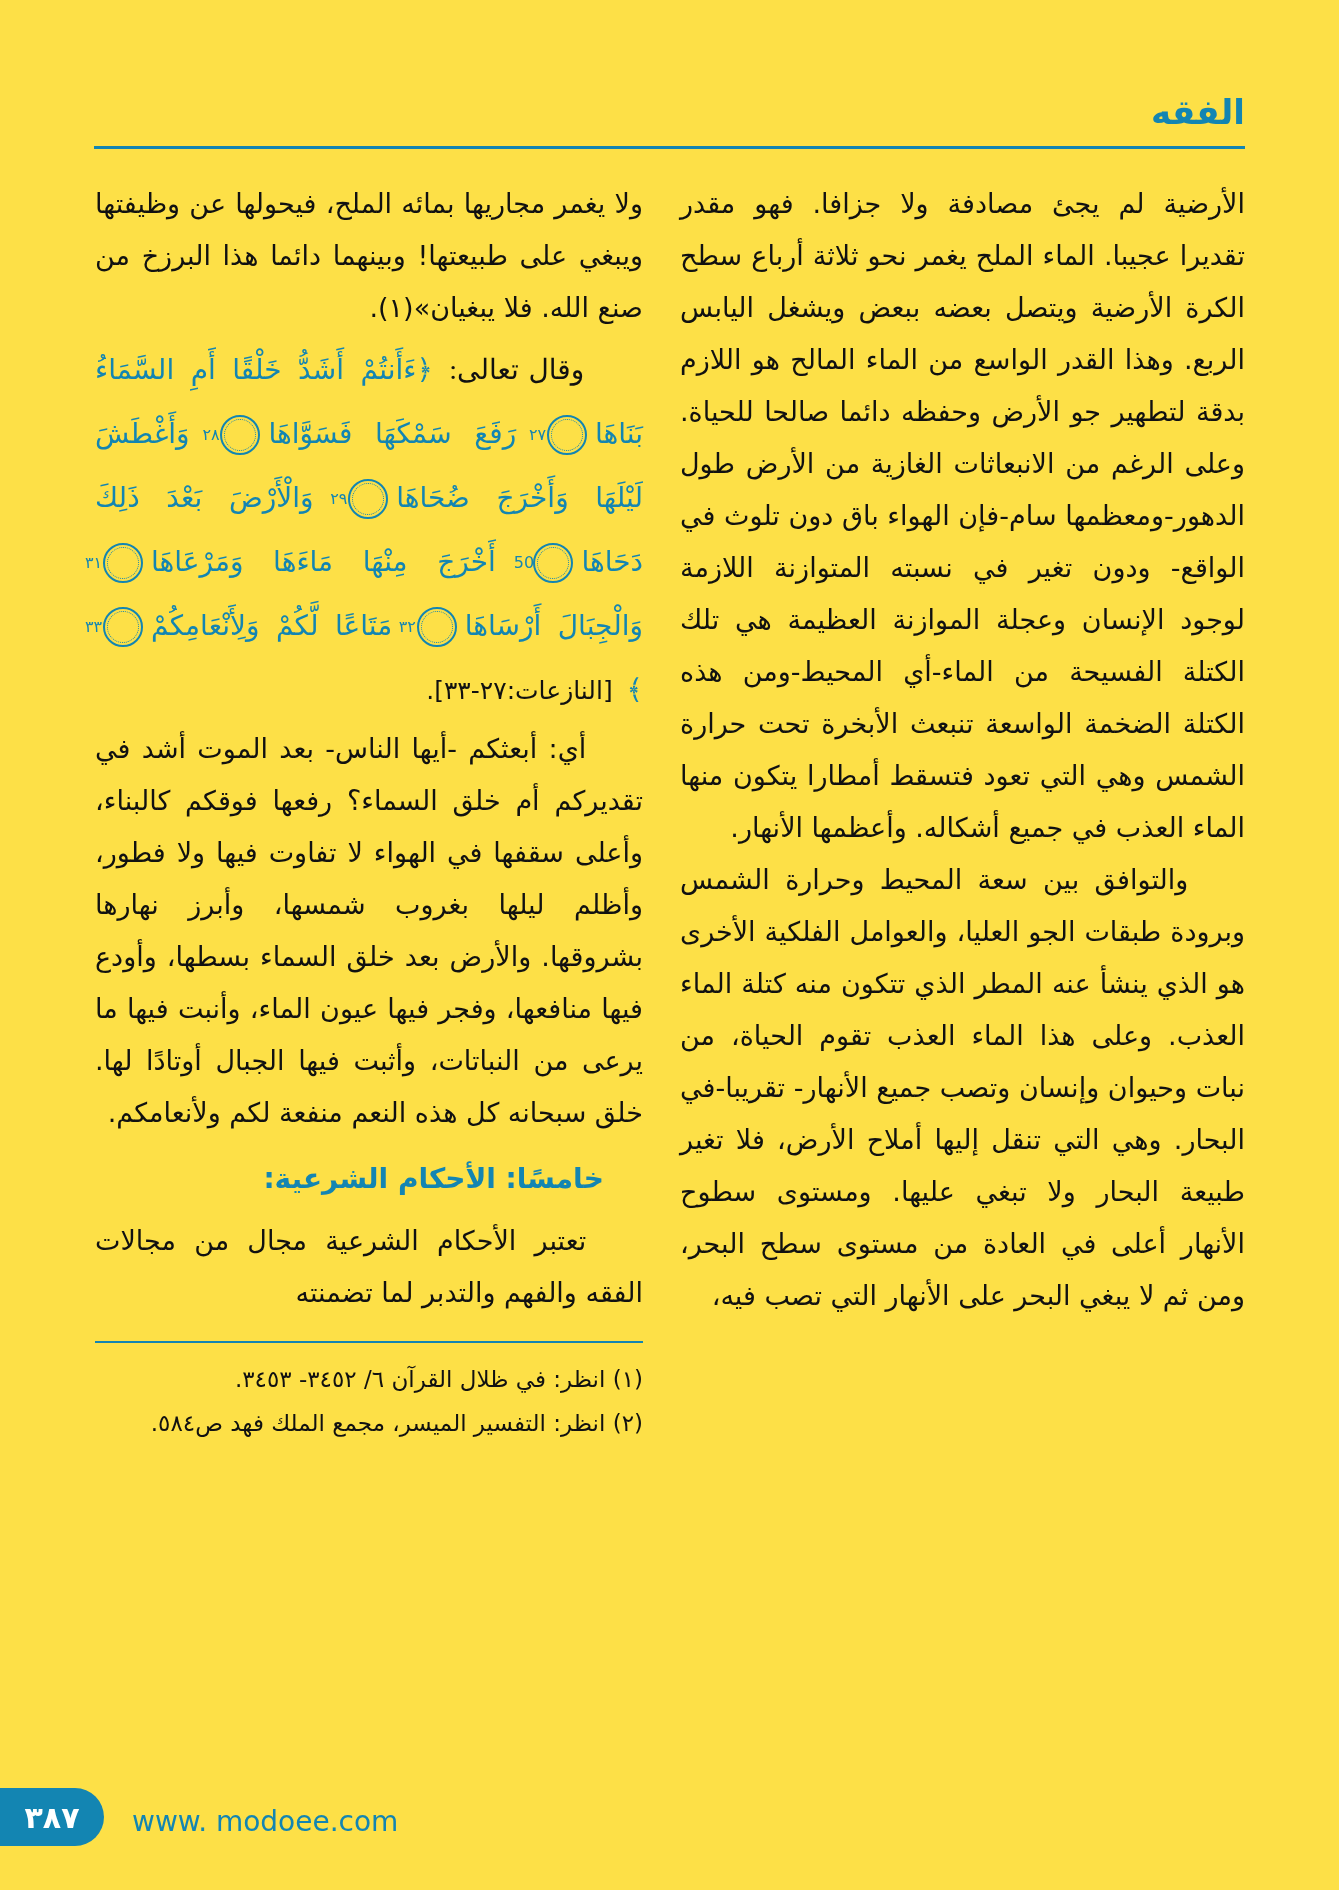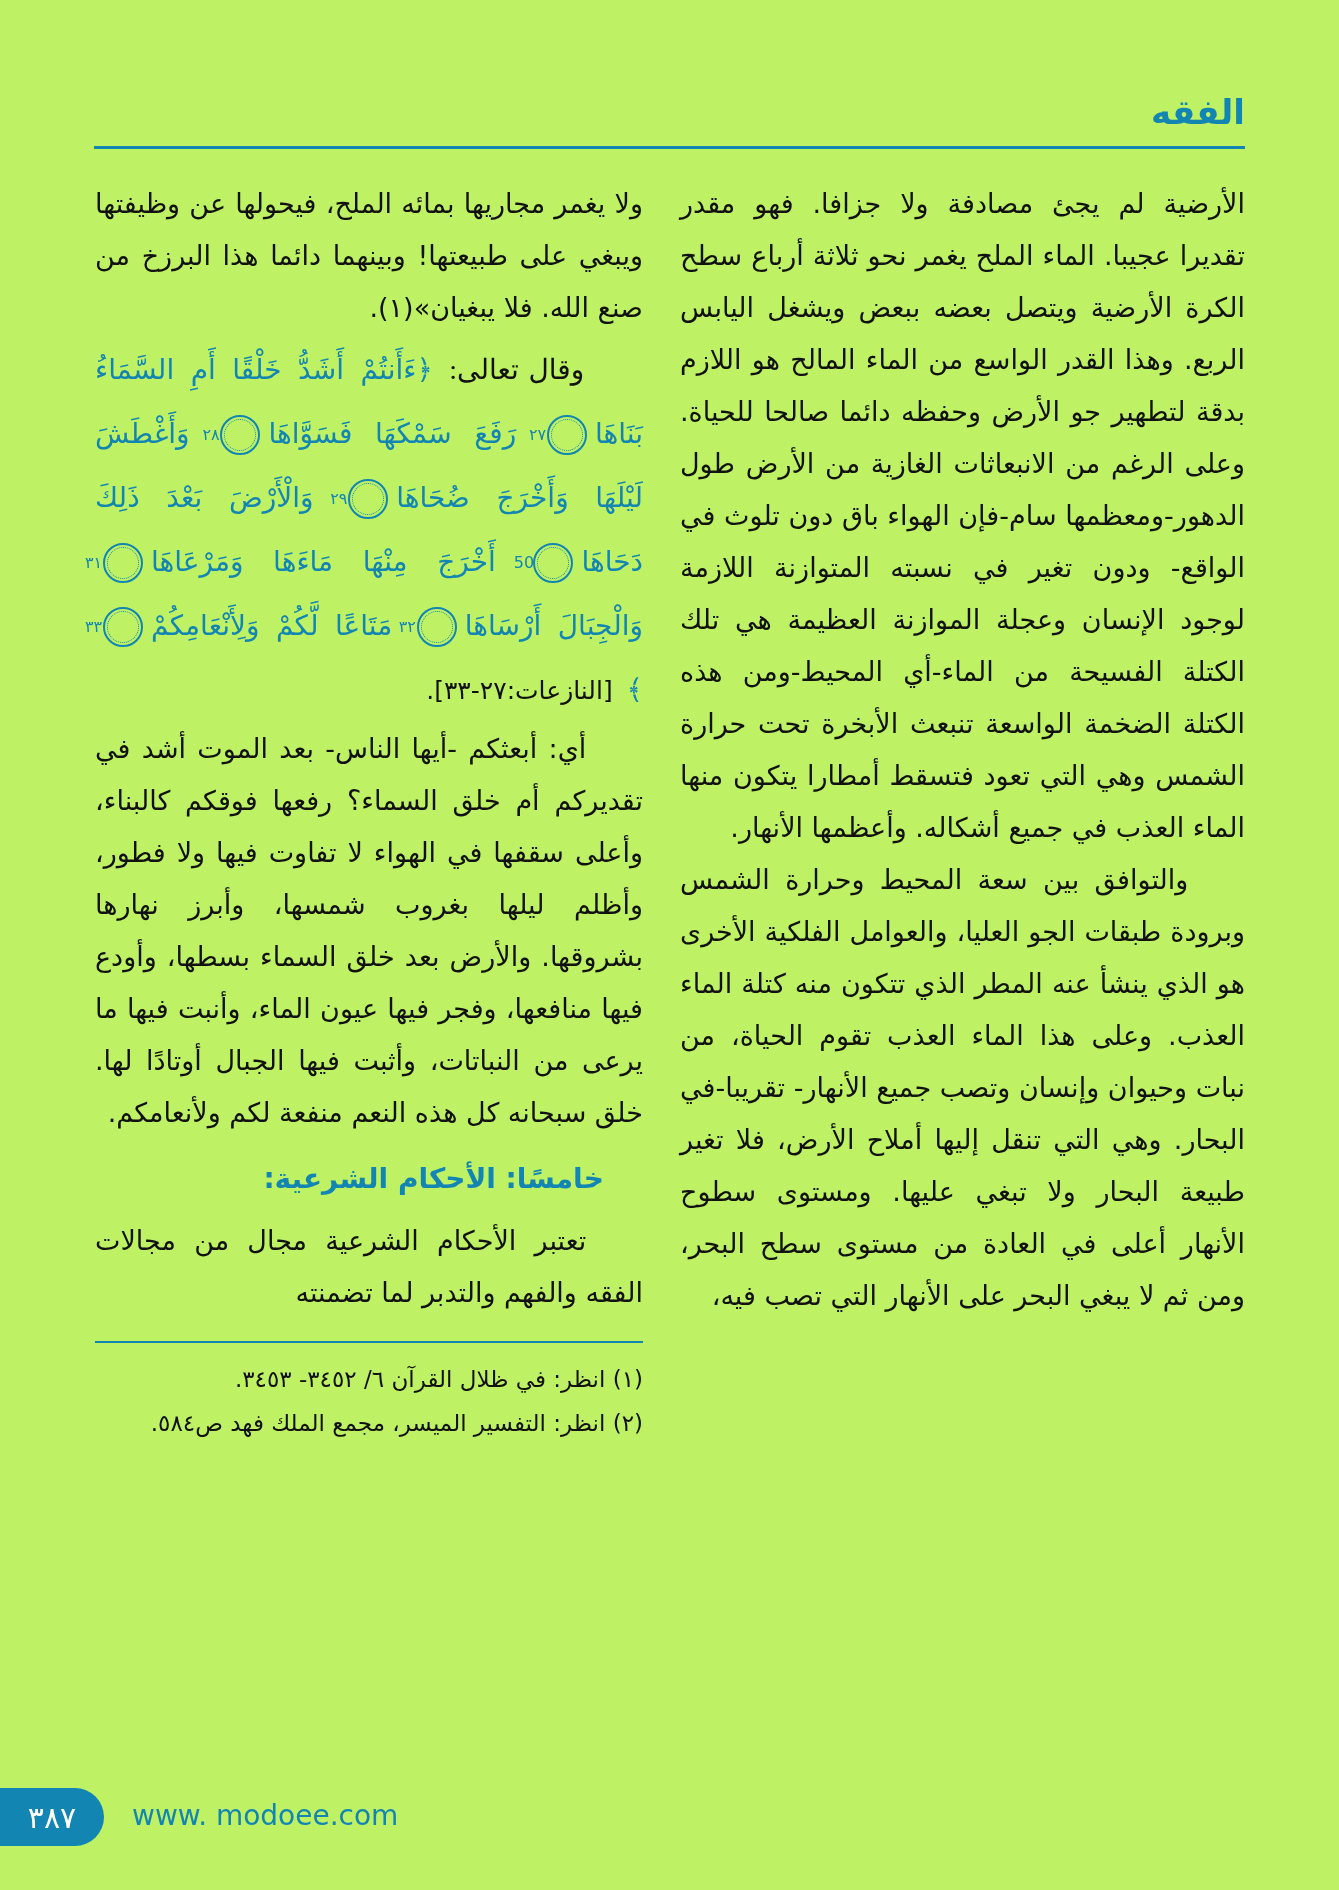--- a/index.html
+++ b/index.html
@@ -2,21 +2,21 @@
 <html lang="ar" dir="rtl" style="--accent: #1385b2;"><head>
 <meta charset="utf-8">
 <style>
   :root { --accent:#1385b2; }
   * { box-sizing: border-box; }
   html,body { margin:0; padding:0; background:#e8e8e8; }
   .page {
     position: relative;
     width: 1339px; height: 1890px;
     margin: 0 auto;
-    background: #bef264;
+    background: #fde047;
     font-family: "DejaVu Sans", sans-serif;
     direction: rtl;
     color: #111;
     overflow: hidden;
   }
   .header-title {
     position: absolute;
     top: 92px; right: 94px;
     color: var(--accent);
     font-size: 34px;
@@ -87,29 +87,29 @@
     text-align: justify;
   }
   .footer-pill {
     position: absolute;
     left: 0; bottom: 44px;
     width: 104px; height: 58px;
     background: var(--accent);
     border-radius: 0 29px 29px 0;
     color: #ffffff;
     font-size: 30px;
-    font-weight: normal;
+    font-weight: bold;
     display: flex;
     align-items: center;
     justify-content: center;
     text-align: center;
   }
   .footer-site {
     position: absolute;
-    left: 132px; bottom: 58px;
+    left: 132px; bottom: 52px;
     color: var(--accent);
     font-size: 28px;
     direction: ltr;
     text-align: right;
   }
 </style>
 </head>
 <body>
 
 <div class="page">

